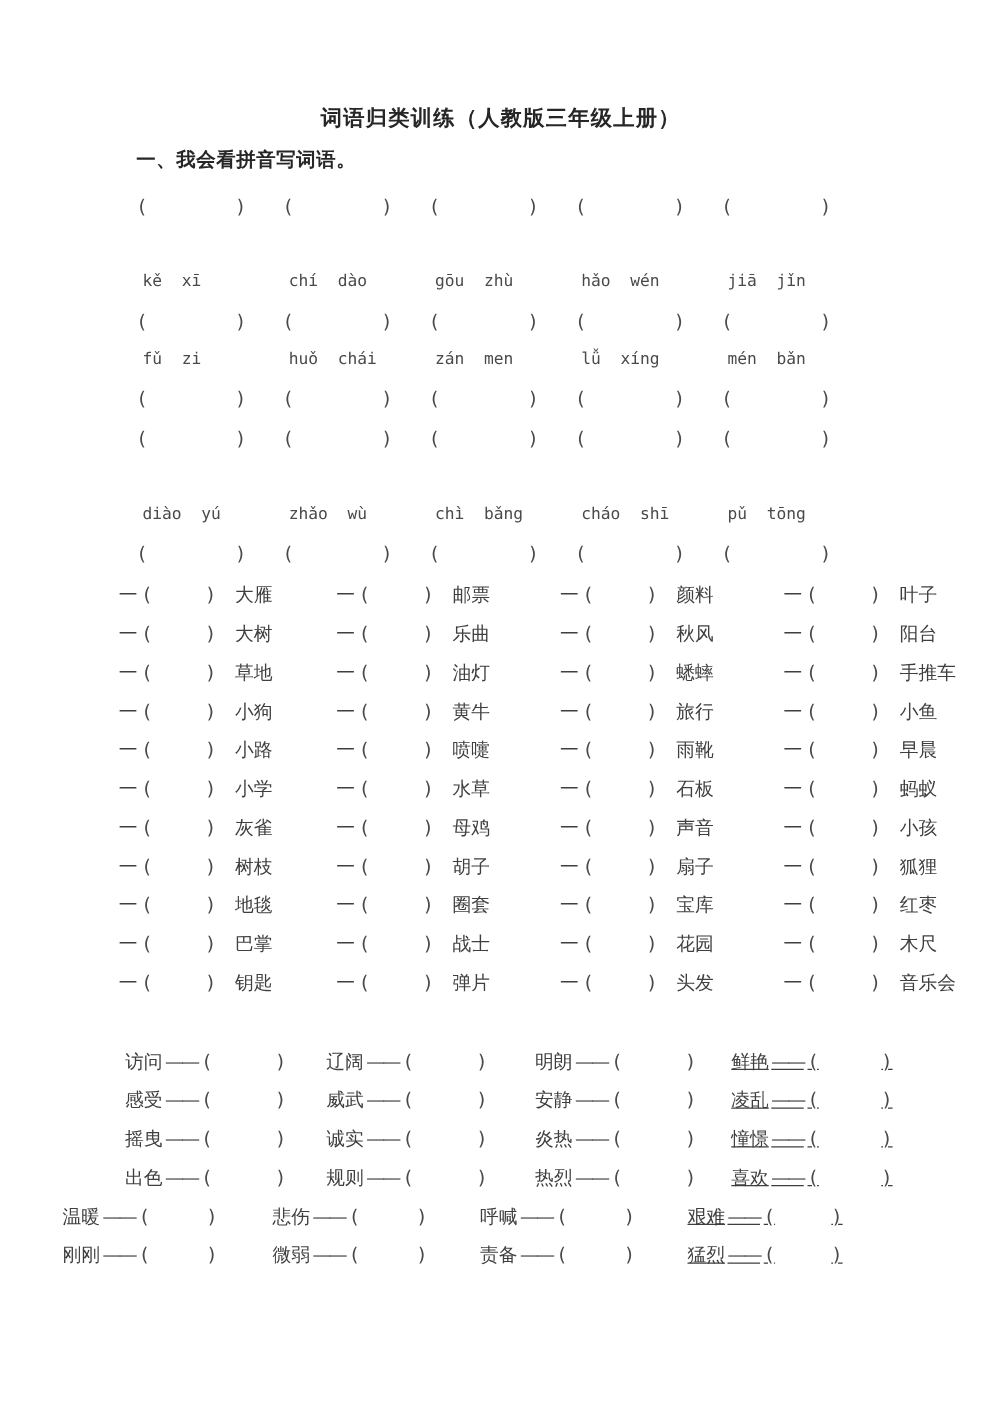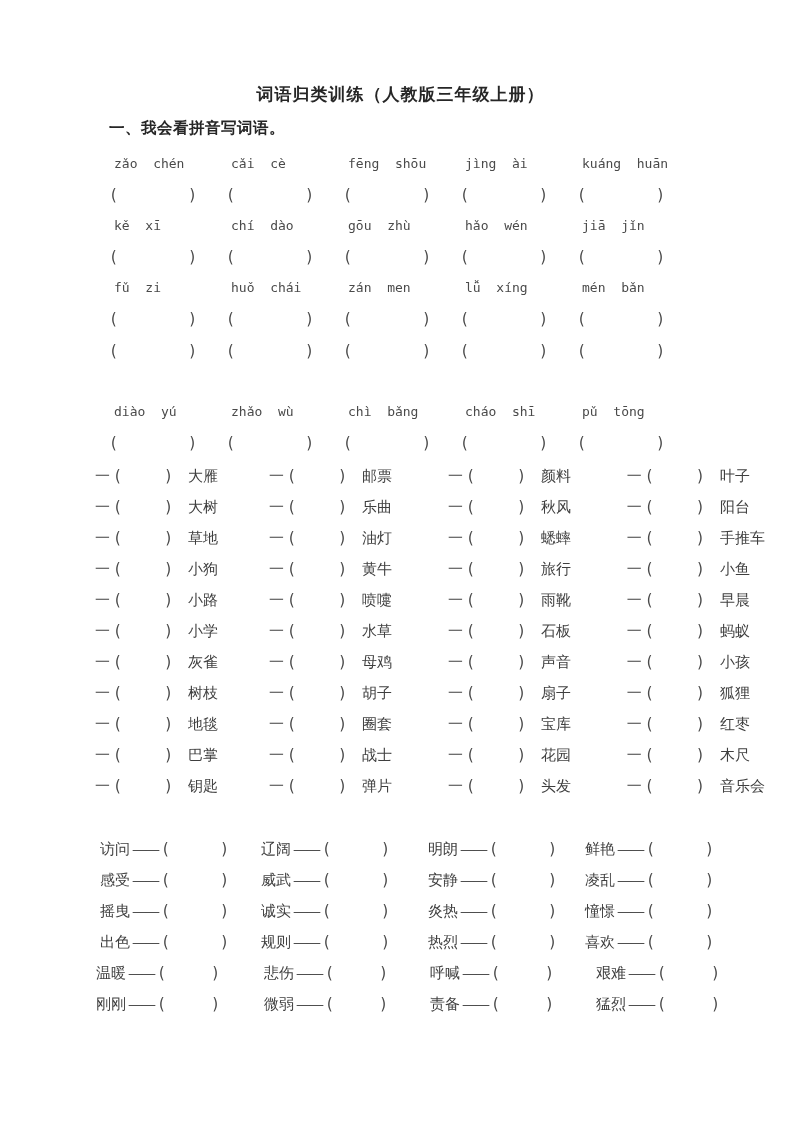--- a/index.html
+++ b/index.html
@@ -51,50 +51,43 @@
   .s2-cell:nth-child(2){width:183px;}
   .s2-cell:nth-child(3){width:183px;}
   .s2-cell:nth-child(4){width:170px;}
   .u{margin-right:3px;}
   .op,.cl{font-family:"DejaVu Sans Mono","Liberation Mono",monospace;font-size:15px;color:#4a4a4a;}
   .gap2{width:42px;}
   .s2-cell .w{margin-left:15px;}
   
   #s3-rows{margin-top:12px;}
   .s3-row{display:flex;height:31px;padding-left:100px;font-size:15px;}
-  .s3-row.shift{padding-left:96px;}
+  .s3-row.shift{padding-left:50px;}
   .s3-cell{display:inline-flex;align-items:baseline;}
   .s3-cell:nth-child(1){width:161px;}
   .s3-cell:nth-child(2){width:167px;}
   .s3-cell:nth-child(3){width:157px;}
-  .s3-cell:nth-child(4){width:160px;}
+  .s3-cell:nth-child(4){width:160px;text-decoration:underline;}
   .shift .s3-cell:nth-child(1){width:168px;}
   .shift .s3-cell:nth-child(2){width:166px;}
   .shift .s3-cell:nth-child(3){width:166px;}
   .dash{letter-spacing:-2px;margin:0 3px 0 2px;color:#4a4a4a;}
   .gap3{width:50px;}
   .shift .gap3{width:45px;}
 </style>
 </head>
 <body>
 
 <div class="page">
   <h1 class="title">词语归类训练（人教版三年级上册）</h1>
 
   <div class="sec" id="sec1">
     <h2 class="sec-head">一、我会看拼音写词语。</h2>
     <div id="s1-rows">
         <div class="s1-unit">
-          <div class="s1-pin">
-            <span class="s1-pin-cell">zǎo  chén</span>
-            <span class="s1-pin-cell">cǎi  cè</span>
-            <span class="s1-pin-cell">fēng  shōu</span>
-            <span class="s1-pin-cell">jìng  ài</span>
-            <span class="s1-pin-cell">kuáng  huān</span>
-          </div>
           <div class="s1-par">
             <span class="pc">
               <span class="op">(</span>
               <span class="gap1"></span>
               <span class="cl">)</span>
             </span>
             <span class="pc">
               <span class="op">(</span>
               <span class="gap1"></span>
               <span class="cl">)</span>

